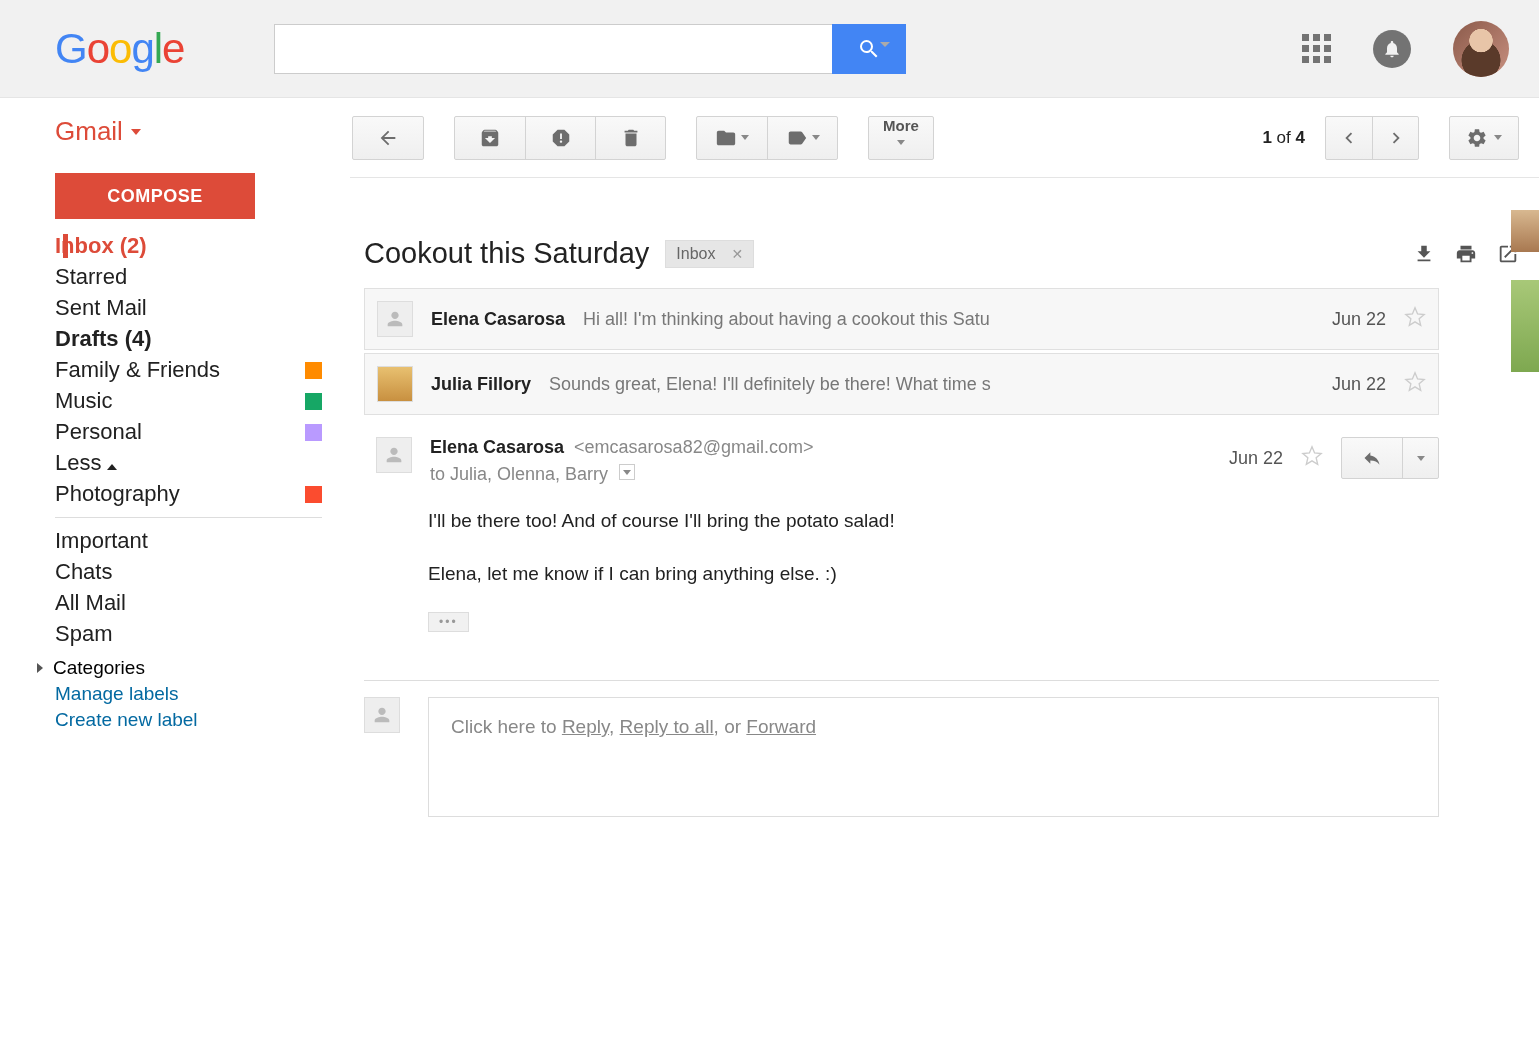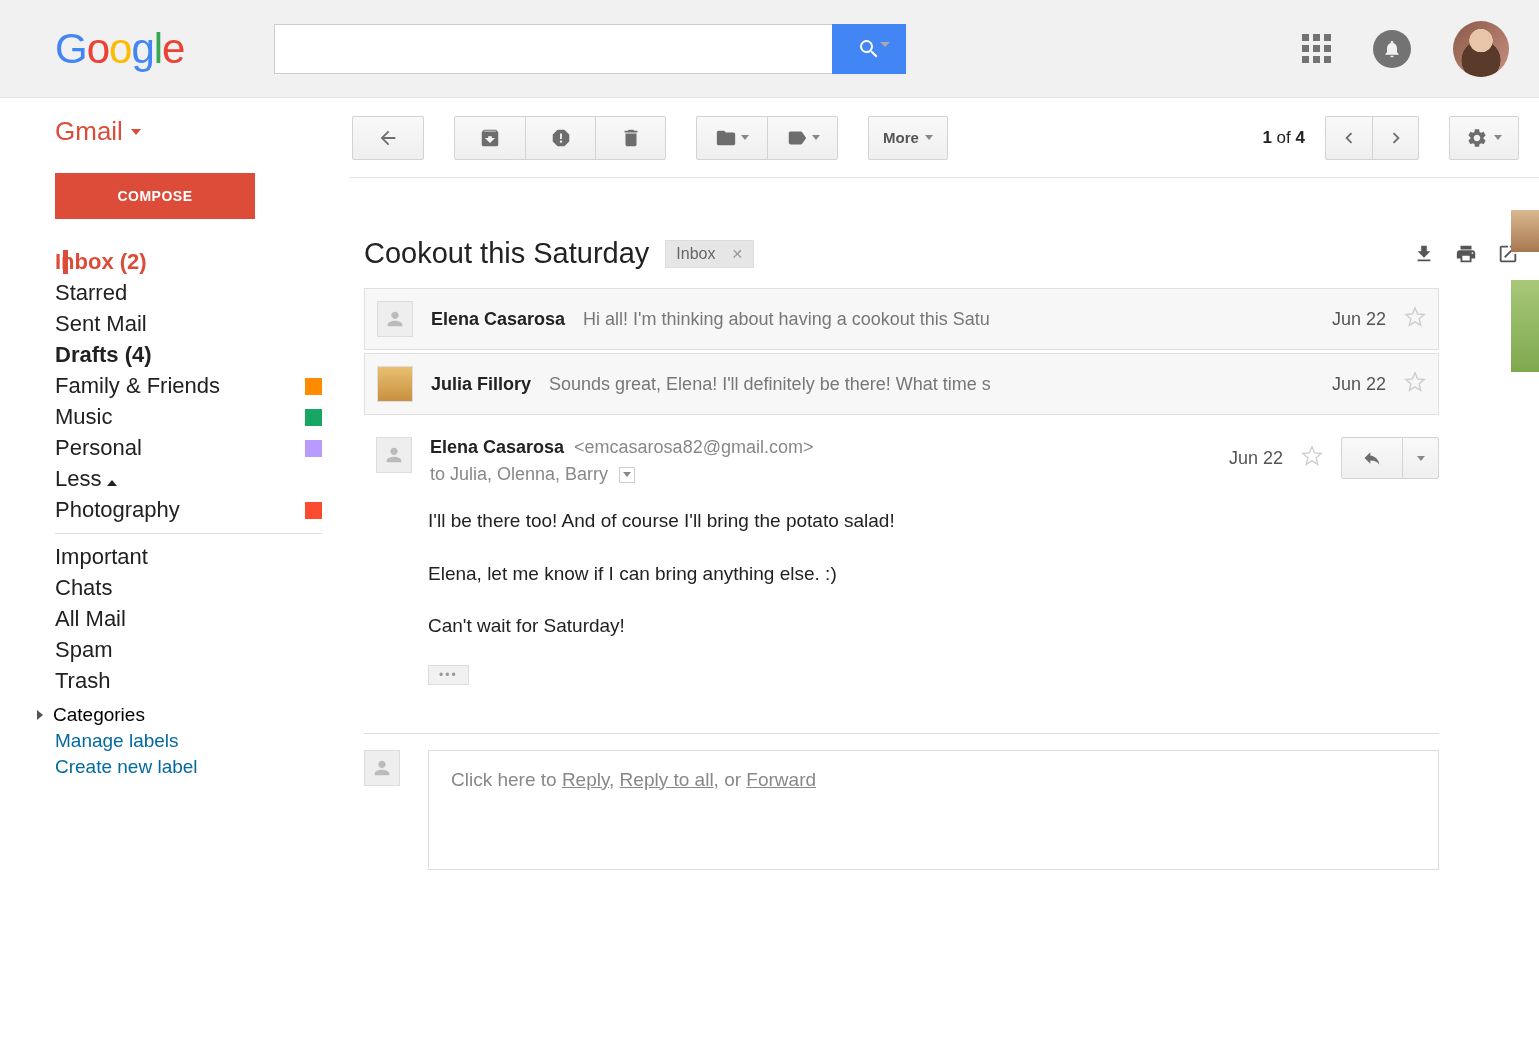--- a/index.html
+++ b/index.html
@@ -29,42 +29,42 @@
 .avatar { width: 56px; height: 56px; border-radius:50%; background: linear-gradient(135deg,#8b5a4a,#c89080); cursor:pointer; overflow:hidden; position:relative;}
 .avatar::after{content:"";position:absolute;inset:0;background:radial-gradient(circle at 50% 35%,#e8c5a8 25%,transparent 26%),radial-gradient(circle at 50% 70%,#5a3a2a 40%,transparent 41%);}
 
 
 .main { display: flex; }
 
 
 .sidebar { width: 350px; padding: 18px 28px 0 55px; border-right: none; }
 .gmail-drop { display:flex; align-items:center; color: #dd4b39; font-size: 26px; margin-bottom: 26px; cursor:pointer; font-weight:400;}
 .gmail-drop .tri { margin-left:8px; width:0;height:0;border-left:5px solid transparent;border-right:5px solid transparent;border-top:6px solid #dd4b39;}
-.compose-btn { background:#dd4b39; color:#fff; border:none; font-size:14px; font-weight:bold; letter-spacing:0.5px; width:200px; height:46px; cursor:pointer; margin-bottom: 28px;}
+.compose-btn { background:#dd4b39; color:#fff; border:none; font-size:18px; font-weight:bold; letter-spacing:0.5px; width:200px; height:46px; cursor:pointer; margin-bottom: 12px;}
 .nav-indicator { position:absolute; left:8px; width:5px; height:24px; background:#dd4b39; }
 .nav-list { list-style:none; font-size:22px; color:#212121; position:relative;}
 .nav-list li { display:flex; align-items:center; justify-content:space-between; height:30px; cursor:pointer; margin-bottom:1px;}
 .nav-list li.active { color:#dd4b39; font-weight:bold; }
 .nav-list li.bold { font-weight:bold; }
 .label-swatch { width:17px; height:17px; }
 .nav-divider { border:none; border-top:1px solid #ddd; margin:8px 0; }
 .less-tri { display:inline-block; width:0;height:0;border-left:5px solid transparent;border-right:5px solid transparent;border-bottom:6px solid #212121; margin-left:6px;}
 .categories-row { display:flex; align-items:center; margin-top:8px;}
 .cat-tri { width:0;height:0;border-top:5px solid transparent;border-bottom:5px solid transparent;border-left:6px solid #555; margin-right:10px; margin-left:-18px;}
 .link { color:#0369a1; font-size:19px; cursor:pointer; display:block; margin-top:4px;}
 
 
 .content { flex:1; border-top: none; }
 .toolbar { height: 80px; border-bottom:1px solid #e5e5e5; display:flex; align-items:center; padding-left:2px; padding-right:20px; background:#fff;}
 .btn-group { display:inline-flex; border:1px solid #d3d3d3; background:linear-gradient(#f9f9f9,#efefef); border-radius:2px; margin-right:30px; height:44px;}
 .btn-group.single { margin-right:30px; }
 .tb-btn { width:70px; height:42px; border:none; background:transparent; border-left:1px solid #d3d3d3; display:flex; align-items:center; justify-content:center; cursor:pointer;}
 .tb-btn:first-child{border-left:none;}
 .tb-btn svg { fill:#6d6d6d; width:22px; height:22px; }
-.more-btn { border:1px solid #d3d3d3; background:linear-gradient(#f9f9f9,#efefef); height:44px; padding:0 14px; font-size:15px; font-weight:bold; color:#555; display:flex; align-items:center; gap:6px; cursor:pointer; border-radius:2px;}
+.more-btn { border:1px solid #d3d3d3; background:linear-gradient(#f9f9f9,#efefef); height:44px; padding:0 14px; font-size:15px; font-weight:bold; color:#555; display:flex; align-items:center; gap:6px; cursor:pointer; border-radius:2px;flex-direction:column;}
 .small-tri{width:0;height:0;border-left:4px solid transparent;border-right:4px solid transparent;border-top:5px solid #888;}
 .toolbar-spacer{flex:1;}
 .pager-text{font-size:17px;color:#222;margin-right:20px;}
 .pager-text .bold{font-weight:bold;}
 .gear-btn{border:1px solid #d3d3d3; background:linear-gradient(#f9f9f9,#efefef); height:44px; width:70px; display:flex; align-items:center; justify-content:center; gap:6px; cursor:pointer; border-radius:2px; margin-left:30px;}
 .gear-btn svg{fill:#6d6d6d;width:22px;height:22px;}
 
 
 .thread { padding: 20px 0 0 14px; }
 .thread-title-row{display:flex;align-items:center;margin-bottom:18px;margin-top:39px;}
@@ -84,21 +84,21 @@
 .snippet{font-size:18px;color:#777;flex:1;white-space:nowrap;overflow:hidden;text-overflow:clip;}
 .msg-date{font-size:18px;color:#555;white-space:nowrap;}
 .star svg{fill:none;stroke:#ccc;stroke-width:1.5;width:22px;height:22px;cursor:pointer;}
 
 
 .msg-expanded{padding:22px 100px 20px 12px;}
 .msg-head{display:flex;align-items:flex-start;gap:18px;}
 .msg-meta{flex:1;}
 .sender-line{display:flex;align-items:baseline;gap:10px;}
 .email-addr{font-size:18px;color:#888;}
-.recipients{font-size:18px;color:#888;display:flex;align-items:center;gap:11px;margin-top:6px;}
+.recipients{font-size:18px;color:#888;display:flex;align-items:flex-start;gap:11px;margin-top:6px;}
 .details-btn{border:1px solid #ccc;width:16px;height:16px;display:flex;align-items:center;justify-content:center;cursor:pointer;}
 .details-btn .tri2{width:0;height:0;border-left:4px solid transparent;border-right:4px solid transparent;border-top:5px solid #888;}
 .msg-head-right{display:flex;align-items:center;gap:18px;}
 .reply-group{display:inline-flex;border:1px solid #d3d3d3;background:linear-gradient(#f9f9f9,#efefef);border-radius:2px;height:42px;}
 .reply-group button{border:none;background:transparent;width:60px;display:flex;align-items:center;justify-content:center;cursor:pointer;}
 .reply-group button+button{border-left:1px solid #d3d3d3;width:36px;}
 .reply-group svg{fill:#6d6d6d;width:20px;height:20px;}
 .msg-body{font-size:19px;color:#222;line-height:1.5;margin:22px 0 16px 52px;}
 .msg-body p{margin-bottom:24px;}
 .trimmed{border:1px solid #ddd;background:#f1f1f1;padding:2px 10px;display:inline-block;margin-left:52px;cursor:pointer;color:#999;letter-spacing:2px;font-size:12px;}
@@ -200,23 +200,20 @@
             <span>Important</span>
           </li>
         <li>
             <span>Chats</span>
           </li>
         <li>
             <span>All Mail</span>
           </li>
         <li>
             <span>Spam</span>
-          </li>
-        <li>
-            <span>Trash</span>
           </li>
       </ul>
       <div class="categories-row">
         <span class="cat-tri"></span>
         <span style="font-weight:normal;font-size:19px;">Categories</span>
       </div>
       <a class="link">Manage labels</a>
       <a class="link">Create new label</a>
     </div>
   </div>
@@ -367,21 +364,20 @@
                 </button>
               <button>
                   <span class="small-tri"></span>
                 </button>
             </div>
           </div>
         </div>
         <div class="msg-body">
           <p>I'll be there too! And of course I'll bring the potato salad!</p>
           <p>Elena, let me know if I can bring anything else. :)</p>
-          <p>Can't wait for Saturday!</p>
         </div>
         <div class="trimmed">•••</div>
       </div>
 
       <hr class="reply-divider">
       <div class="reply-area">
         <div class="mini-avatar">
             <svg viewBox="0 0 24 24">
               <path d="M12 12c2.21 0 4-1.79 4-4s-1.79-4-4-4-4 1.79-4 4 1.79 4 4 4zm0 2c-2.67 0-8 1.34-8 4v2h16v-2c0-2.66-5.33-4-8-4z"></path>
             </svg>

